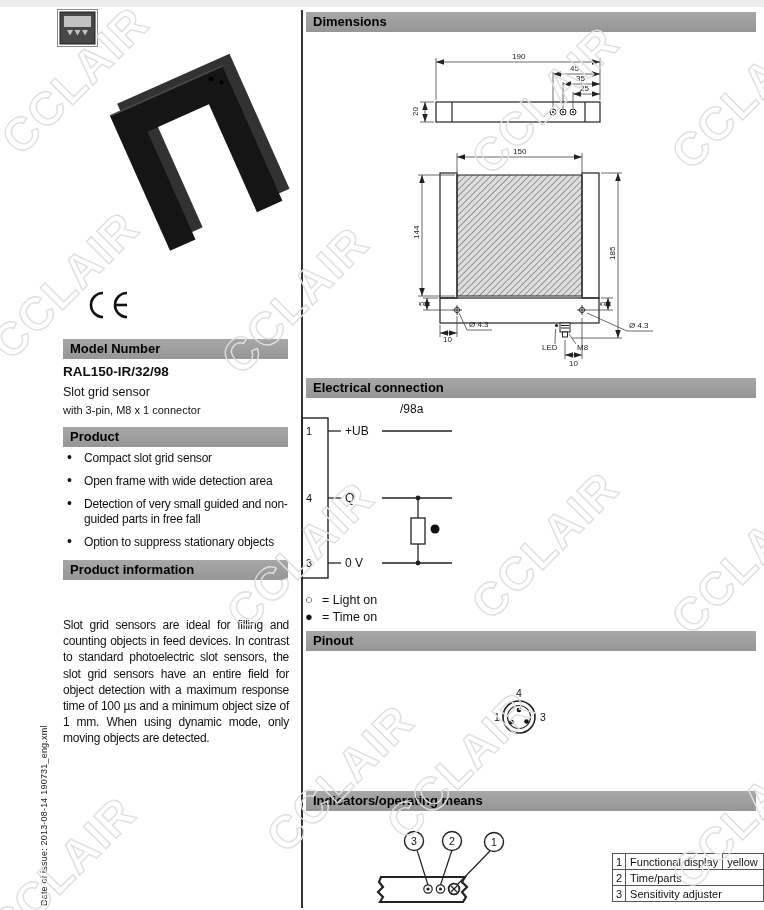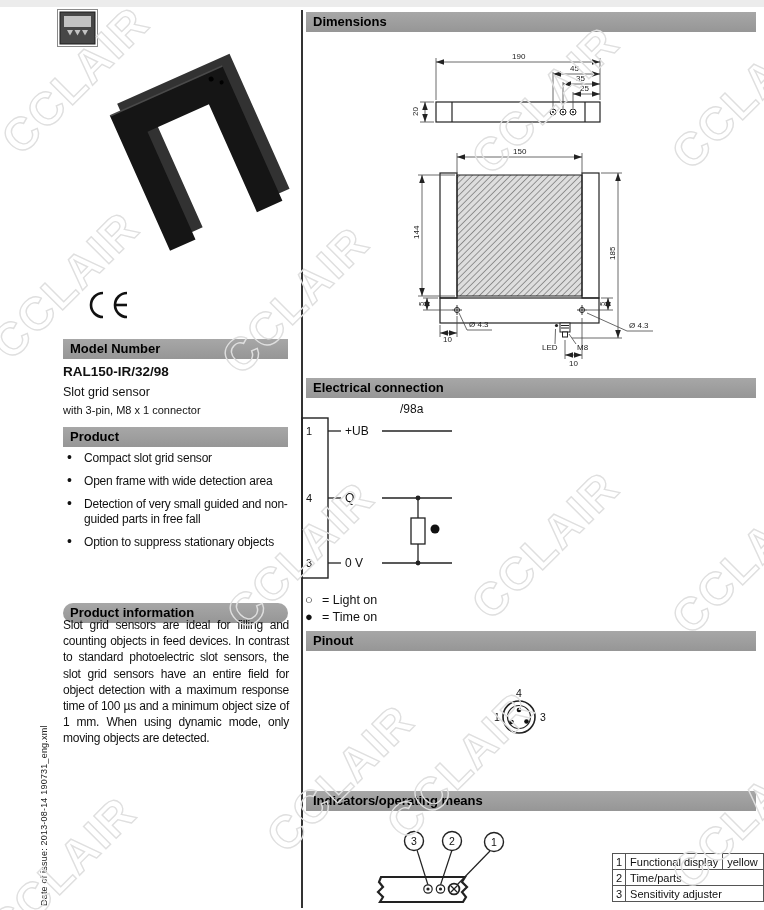--- a/index.html
+++ b/index.html
@@ -111,21 +111,21 @@
 </div>
 
 <div class="abs bar bar-left" style="top:427px;">Product</div>
 <ul class="abs features-list">
   <li>Compact slot grid sensor</li>
   <li>Open frame with wide detection area</li>
   <li>Detection of very small guided and non-guided parts in free fall</li>
   <li>Option to suppress stationary objects</li>
 </ul>
 
-<div class="abs bar bar-left" style="top:603px;border-radius:10px;">Product information</div>
+<div class="abs bar bar-left" style="top:560px;">Product information</div>
 <div class="abs prodinfo-body">Slot grid sensors are ideal for filling and counting objects in feed devices. In contrast to standard photoelectric slot sensors, the slot grid sensors have an entire field for object detection with a maximum response time of 100 µs and a minimum object size of 1 mm. When using dynamic mode, only moving objects are detected.</div>
 
 <div class="abs bar bar-right" style="top:12px;">Dimensions</div>
 
 <svg class="abs" style="left:306px;top:42px;" width="452" height="330" viewBox="0 0 452 330">
   <defs>
     <marker id="ar" markerWidth="9" markerHeight="8" refX="8" refY="4" orient="auto-start-reverse" markerUnits="userSpaceOnUse">
       <path d="M0,1.2 L8,4 L0,6.8 Z" fill="#222"></path>
     </marker>
     <pattern id="hb" width="4.5" height="4.5" patternUnits="userSpaceOnUse" patternTransform="rotate(45)">

